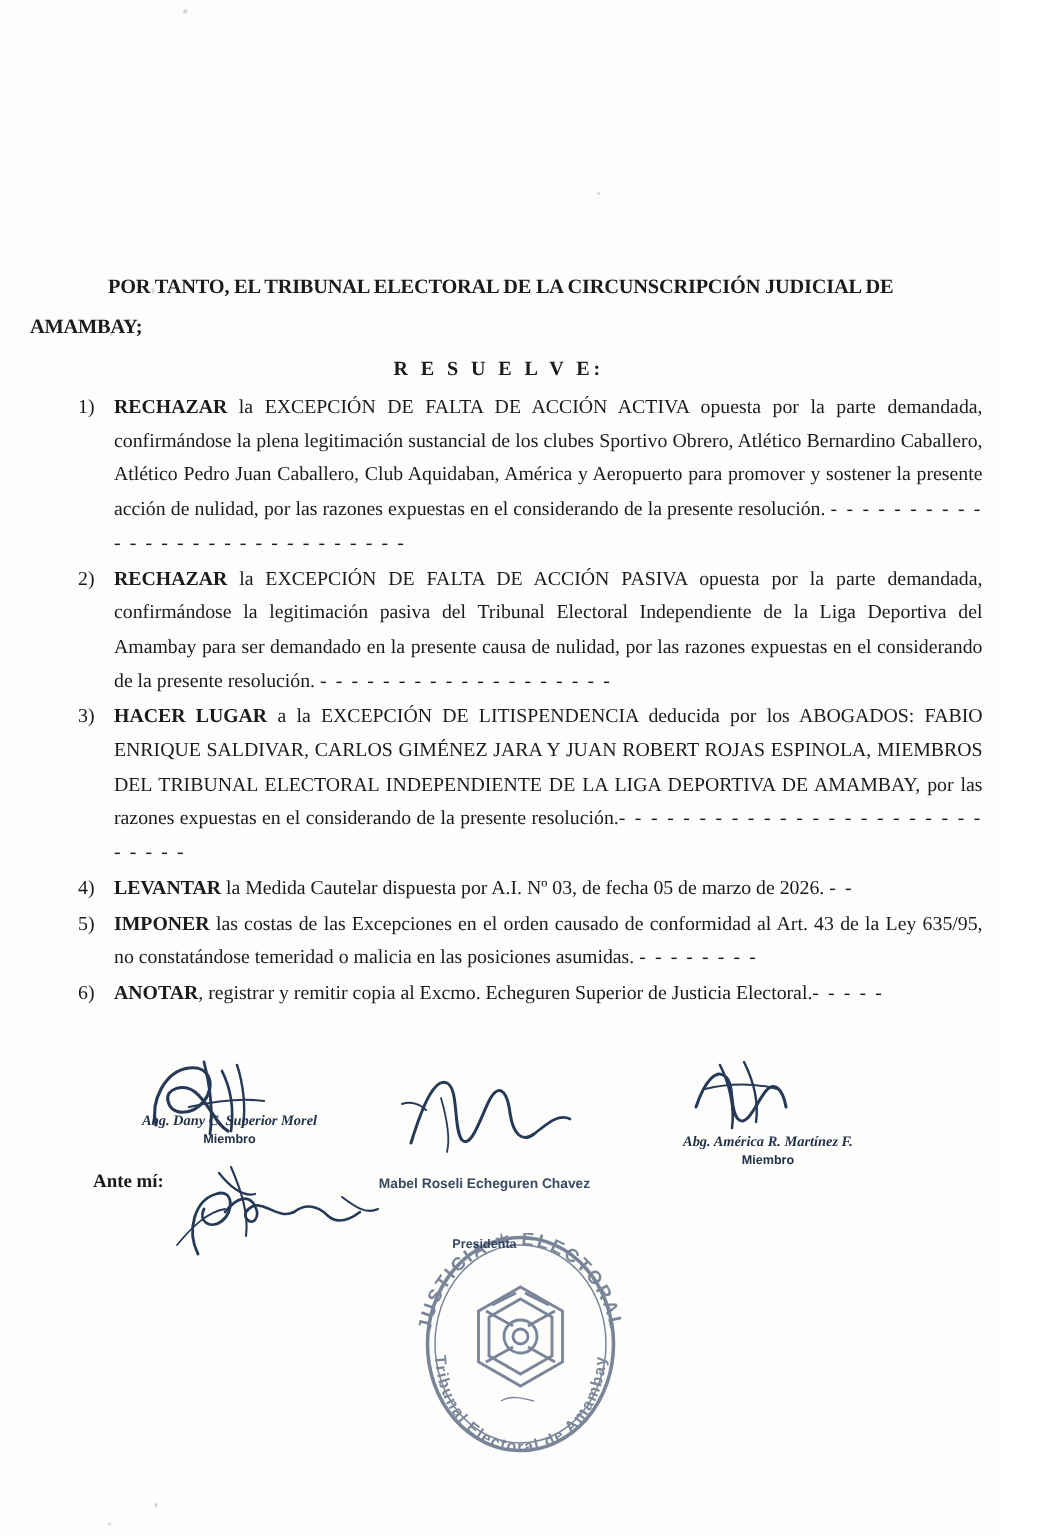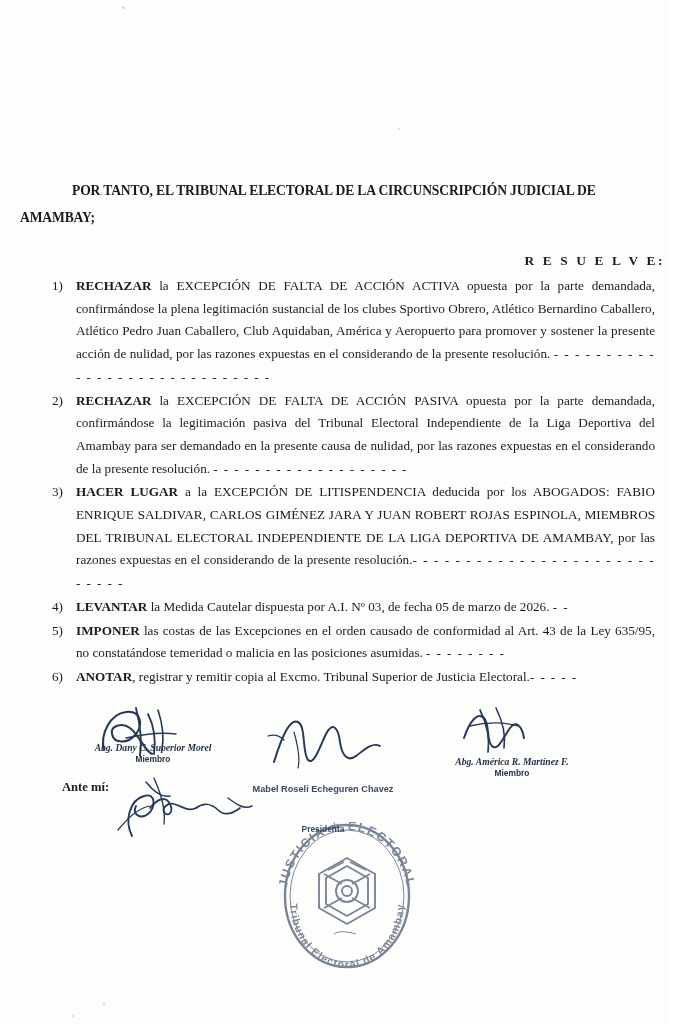--- a/index.html
+++ b/index.html
@@ -35,25 +35,25 @@
     font-weight: bold;
     font-size: 13.6px;
     line-height: 1.95;
     letter-spacing: -0.15px;
     padding: 0 36px 0 20px;
     text-align: left;
     text-indent: 52px;
   }
 
   .resuelve {
-    text-align: right;
+    text-align: center;
     font-weight: bold;
     font-size: 13.4px;
     letter-spacing: 2.6px;
-    margin-top: 22px;
+    margin-top: 7px;
     margin-bottom: 6px;
     padding-right: 28px;
   }
 
   .items {
     margin: 0;
     padding: 0 38px 0 52px;
     list-style: none;
   }
   .item {
@@ -192,21 +192,21 @@
 
       <li class="item">
         <span class="num">4)</span><b>LEVANTAR</b><span> la Medida Cautelar dispuesta por A.I. Nº 03, de fecha 05 de marzo de 2026. </span><span class="dashes">- -</span>
       </li>
 
       <li class="item">
         <span class="num">5)</span><b>IMPONER</b><span> las costas de las Excepciones en el orden causado de conformidad al Art. 43 de la Ley 635/95, no constatándose temeridad o malicia en las posiciones asumidas. </span><span class="dashes">- - - - - - - -</span>
       </li>
 
       <li class="item">
-        <span class="num">6)</span><b>ANOTAR</b><span>, registrar y remitir copia al Excmo. Tribunal Superior de Justicia Electoral.</span><span class="dashes">- - - - -</span>
+        <span class="num">6)</span><b>ANOTAR</b><span>, registrar y remitir copia al Excmo. Echeguren Superior de Justicia Electoral.</span><span class="dashes">- - - - -</span>
       </li>
 
     </ul>
   </div>
 
   <div class="sig-area">
 
     <svg class="ink" style="left:96px;top:4px;" width="130" height="60" viewBox="0 0 130 60">
       <path d="M8 46 C4 30 14 10 30 8 C44 6 48 20 40 30 C32 40 18 40 16 30 C14 22 26 18 34 24 C44 32 48 46 56 50" stroke-width="2.1"></path>
       <path d="M40 4 C44 20 46 38 44 52" stroke-width="1.9"></path>

